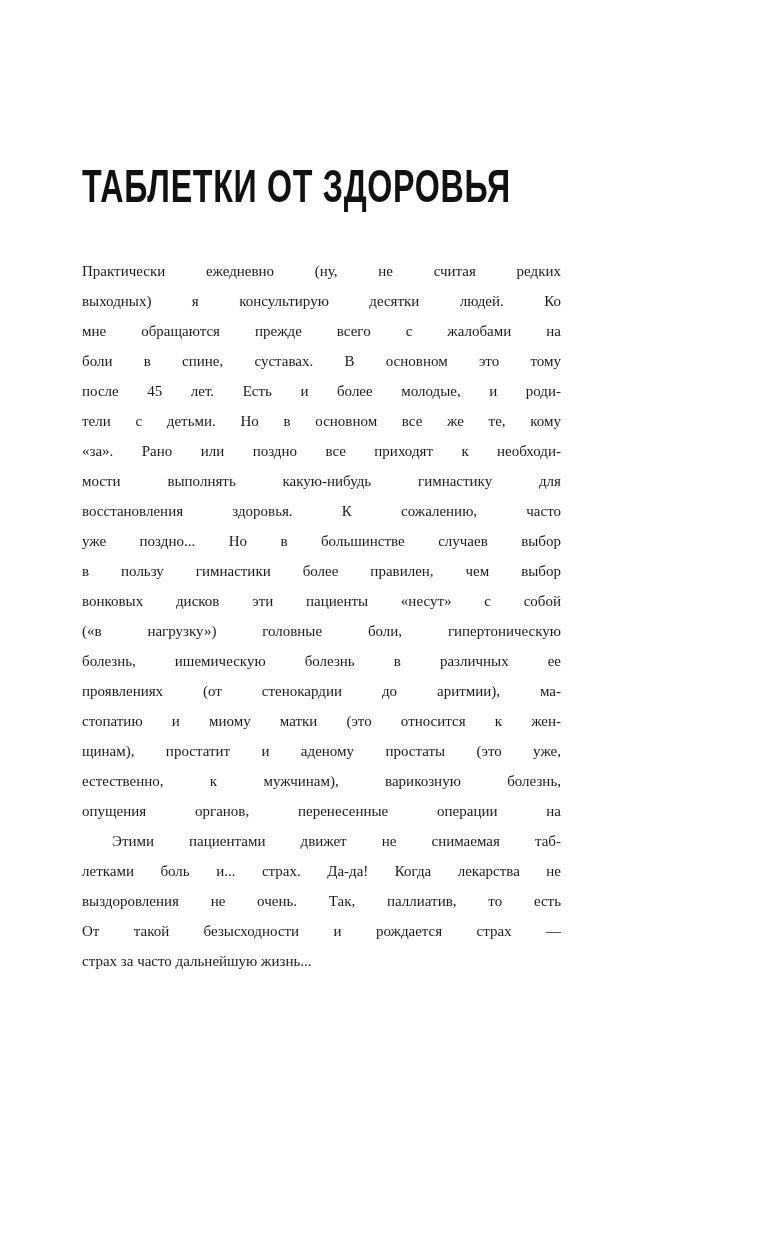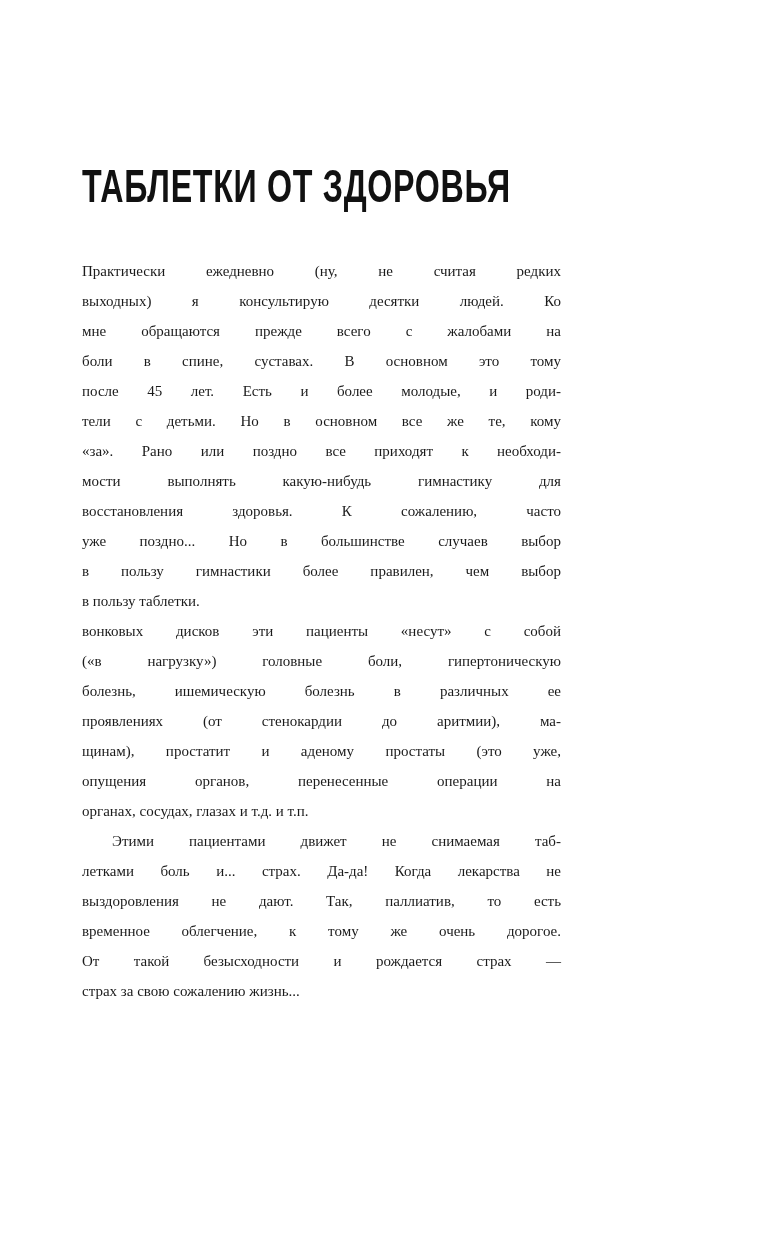--- a/index.html
+++ b/index.html
@@ -75,37 +75,36 @@
         <div class="line">выходных) я консультирую десятки людей. Ко</div>
         <div class="line">мне обращаются прежде всего с жалобами на</div>
         <div class="line">боли в спине, суставах. В основном это тому</div>
         <div class="line">после 45 лет. Есть и более молодые, и роди-</div>
         <div class="line">тели с детьми. Но в основном все же те, кому</div>
         <div class="line">«за». Рано или поздно все приходят к необходи-</div>
         <div class="line">мости выполнять какую-нибудь гимнастику для</div>
         <div class="line">восстановления здоровья. К сожалению, часто</div>
         <div class="line">уже поздно... Но в большинстве случаев выбор</div>
         <div class="line">в пользу гимнастики более правилен, чем выбор</div>
-        <div class="line para-end">в пользу таблетки.</div>
       </div>
 
       <div class="para indented">
         <div class="line">вонковых дисков эти пациенты «несут» с собой</div>
         <div class="line">(«в нагрузку») головные боли, гипертоническую</div>
         <div class="line">болезнь, ишемическую болезнь в различных ее</div>
         <div class="line">проявлениях (от стенокардии до аритмии), ма-</div>
+        <div class="line">стопатию и миому матки (это относится к жен-</div>
         <div class="line">щинам), простатит и аденому простаты (это уже,</div>
+        <div class="line">естественно, к мужчинам), варикозную болезнь,</div>
         <div class="line">опущения органов, перенесенные операции на</div>
-        <div class="line para-end">органах, сосудах, глазах и т.д. и т.п.</div>
       </div>
 
       <div class="para indented">
         <div class="line first">Этими пациентами движет не снимаемая таб-</div>
         <div class="line">летками боль и... страх. Да-да! Когда лекарства не</div>
-        <div class="line">выздоровления не дают. Так, паллиатив, то есть</div>
-        <div class="line">временное облегчение, к тому же очень дорогое.</div>
+        <div class="line">выздоровления не очень. Так, паллиатив, то есть</div>
         <div class="line">От такой безысходности и рождается страх —</div>
-        <div class="line para-end">страх за свою сожалению жизнь...</div>
+        <div class="line para-end">страх за часто дальнейшую жизнь...</div>
       </div>
 
     </div>
   </div>
 </div>
 
 </body></html>

